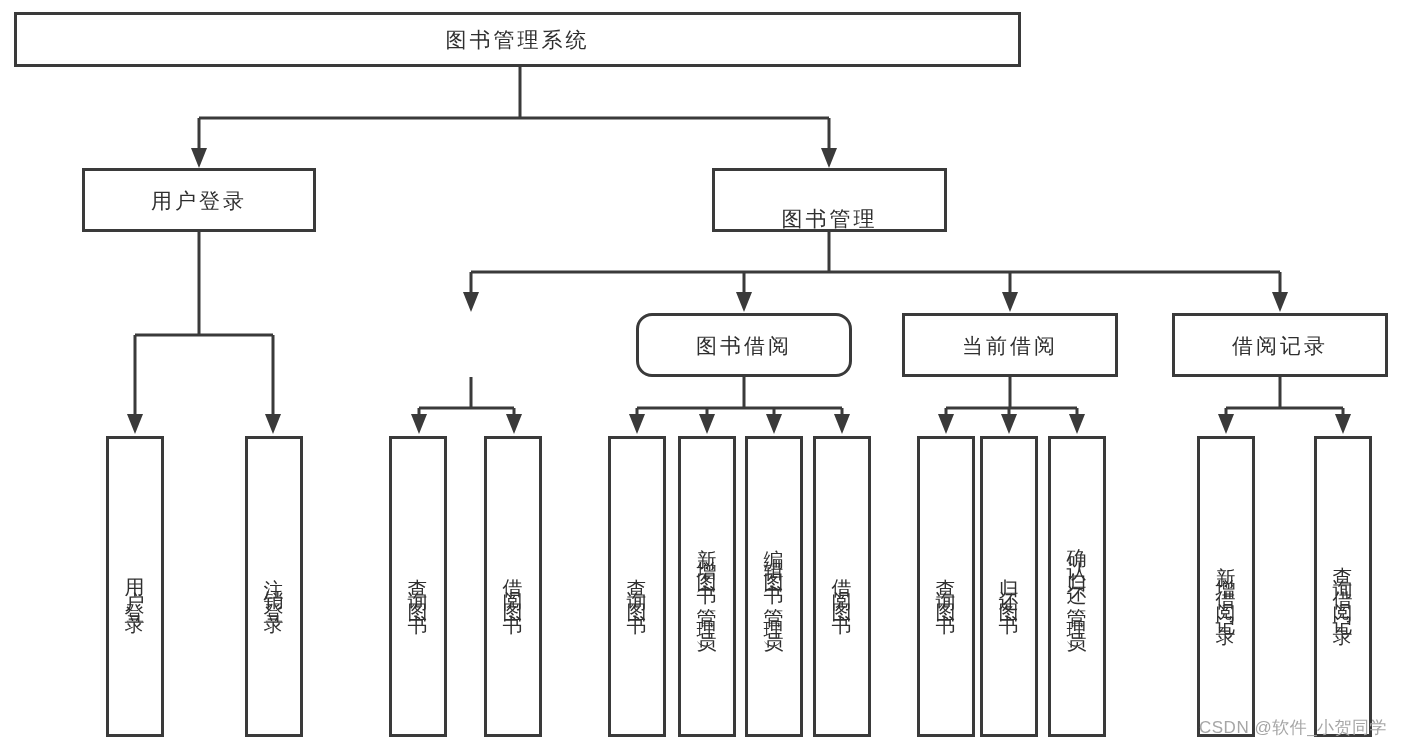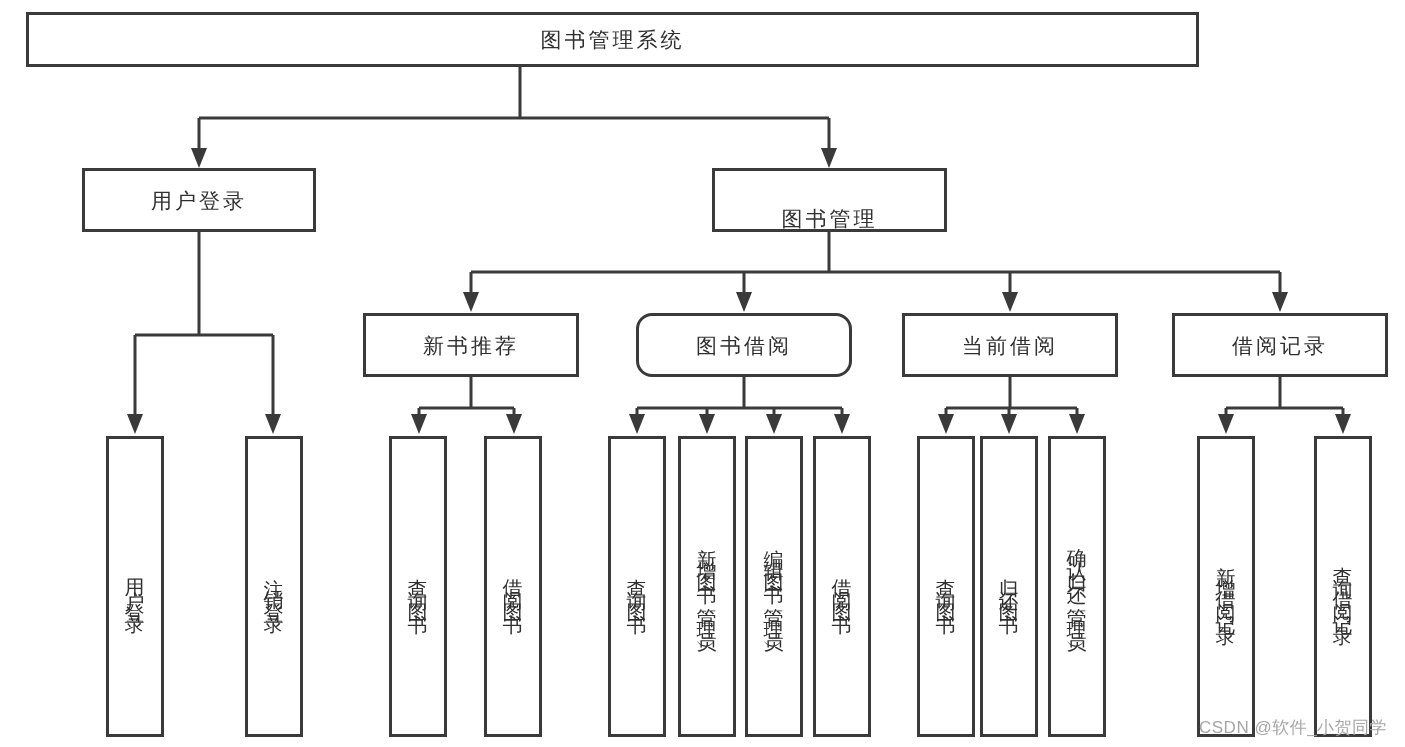--- a/index.html
+++ b/index.html
@@ -41,21 +41,21 @@
     width:58px;
     height:301px;
     font-size:20px;
   }
   .vbox .vtext{
     writing-mode:vertical-lr;
     text-orientation:mixed;
     letter-spacing:12px;
     line-height:1;
   }
-  .root-box{left:14px;top:12px;width:1173px;height:55px;margin-left:12px;}
+  .root-box{left:14px;top:12px;width:1007px;height:55px;}
   .n-user-login{left:82px;top:168px;width:234px;height:64px;}
   .n-book-mgmt{left:712px;top:168px;width:235px;height:64px;align-items:flex-end;}
   .n-new-book{left:363px;top:313px;width:216px;height:64px;}
   .n-book-borrow{left:636px;top:313px;width:216px;height:64px;border-radius:16px;}
   .n-current-borrow{left:902px;top:313px;width:216px;height:64px;}
   .n-borrow-records{left:1172px;top:313px;width:216px;height:64px;}
   .lf-g1a{left:106px;}  .lf-g1b{left:245px;}
   .lf-g2a{left:389px;}  .lf-g2b{left:484px;}
   .lf-g3a{left:608px;}  .lf-g3b{left:678px;} .lf-g3c{left:745px;} .lf-g3d{left:813px;}
   .lf-g4a{left:917px;}  .lf-g4b{left:980px;} .lf-g4c{left:1048px;}
@@ -115,23 +115,20 @@
     <span>图书管理系统</span>
   </div>
 
   <div class="box hbox n-user-login">
     <span>用户登录</span>
   </div>
   <div class="box hbox n-book-mgmt">
     <span>图书管理</span>
   </div>
 
-  <div class="box hbox n-new-book">
-    <span>新书推荐</span>
-  </div>
   <div class="box hbox n-book-borrow">
     <span>图书借阅</span>
   </div>
   <div class="box hbox n-borrow-records">
     <span>借阅记录</span>
   </div>
   <div class="box hbox n-current-borrow">
     <span>当前借阅</span>
   </div>
 

